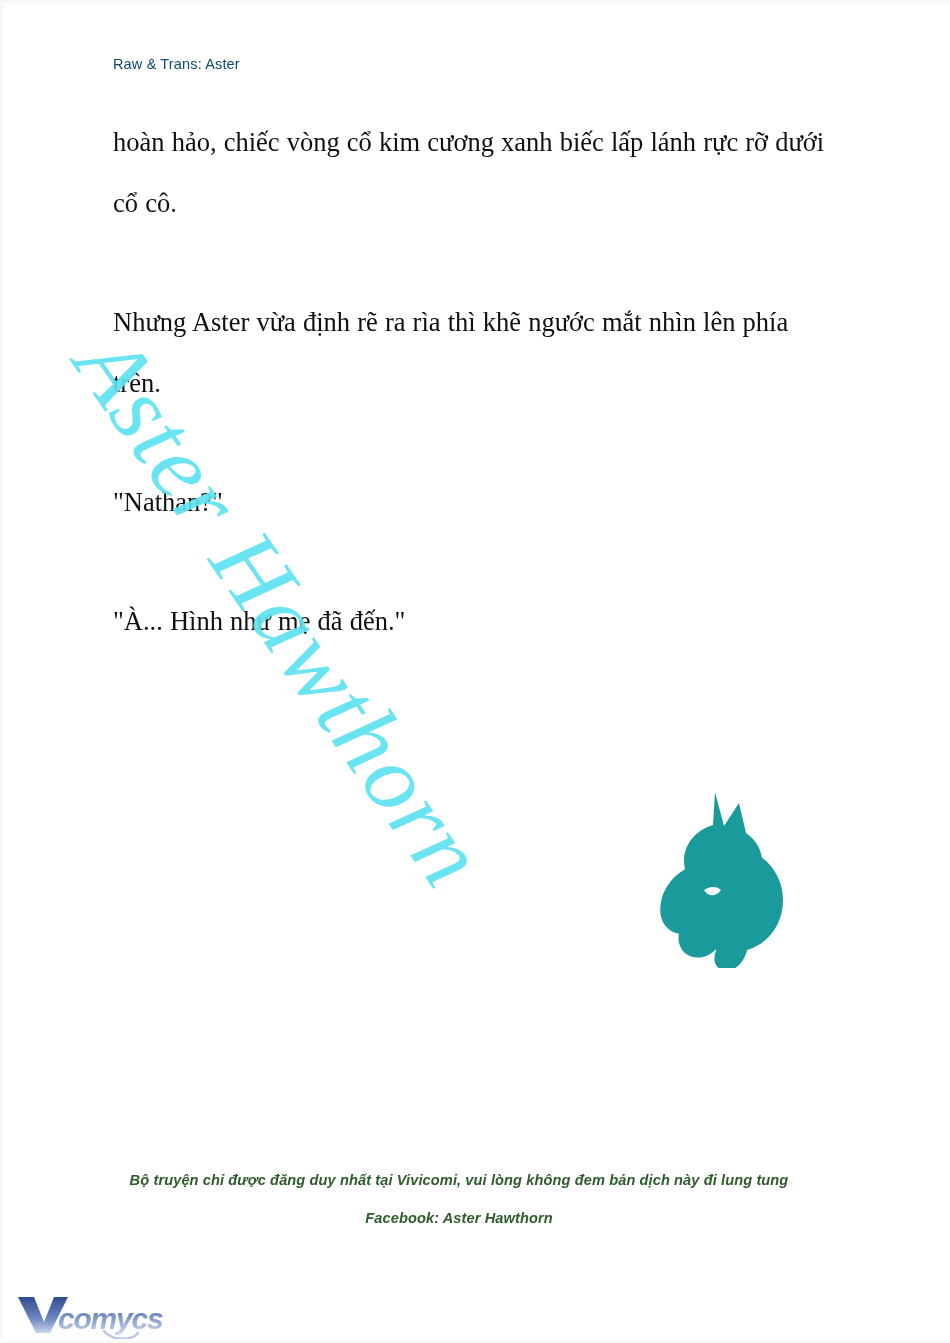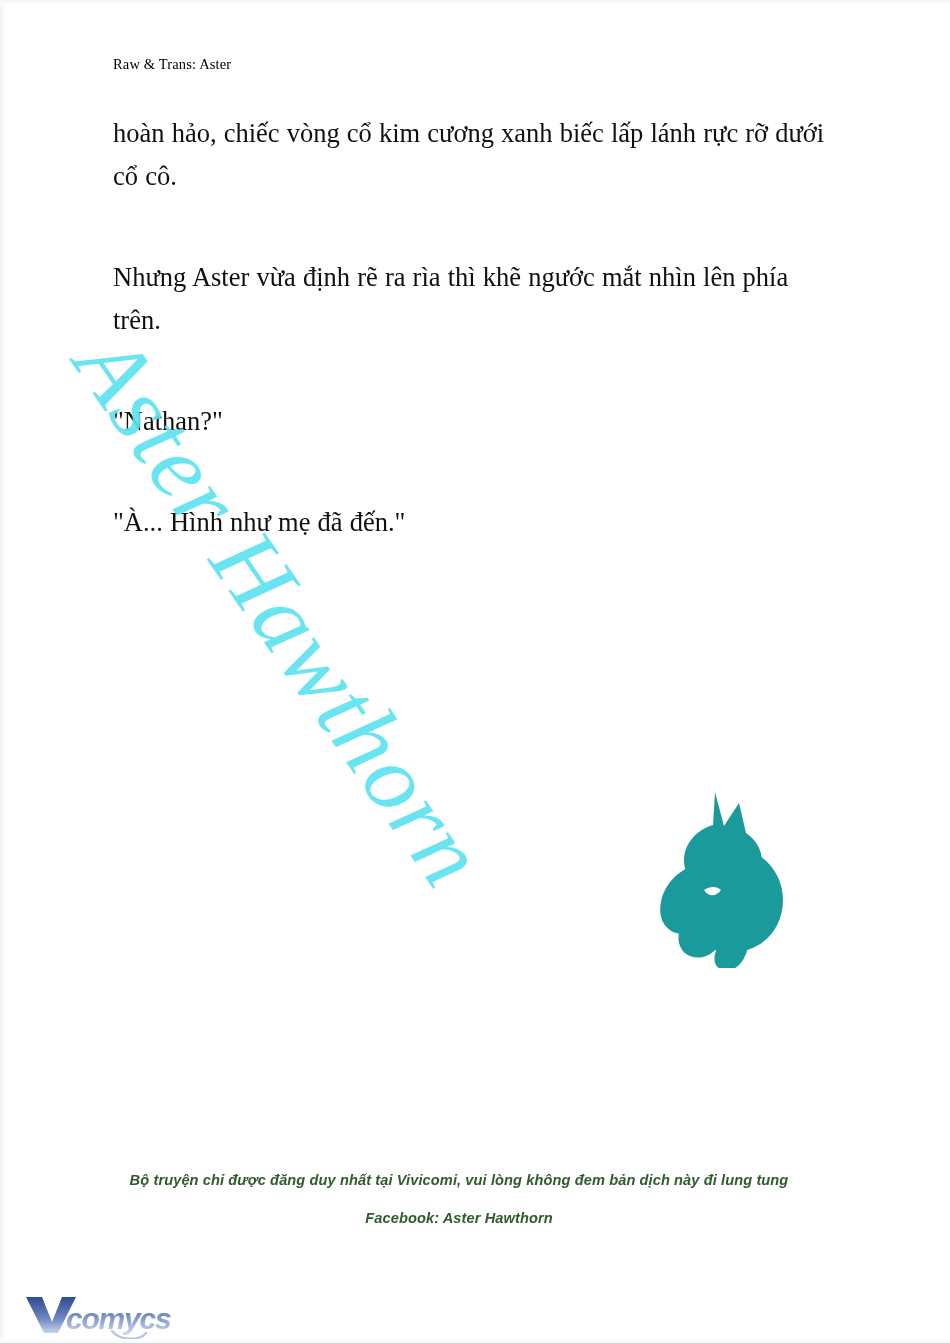--- a/index.html
+++ b/index.html
@@ -46,38 +46,38 @@
     width: 950px; height: 4px;
     background: linear-gradient(to top, #f6f6f6 0%, #ffffff 100%);
     pointer-events: none;
   }
 
   
   #running-header {
     position: absolute;
     left: 113px;
     top: 56px;
-    font-family: Liberation Serif, serif;
+    font-family: Liberation Sans, sans-serif;
     font-size: 14.5px;
     letter-spacing: 0.15px;
-    color: #000000;
+    color: #0c4a6e;
     white-space: nowrap;
   }
 
   
   #body-column {
     position: absolute;
     left: 113px;
     top: 112px;
     width: 730px;
   }
   .para {
     font-family: "Liberation Serif", "DejaVu Serif", serif;
     font-size: 26.5px;
-    line-height: 43px;
+    line-height: 61px;
     color: #101010;
     margin: 0 0 58px 0;
     text-align: left;
     word-spacing: 0.5px;
   }
   .para:last-child { margin-bottom: 0; }
   .para.dialogue { }
 
   
   #watermark {
@@ -132,21 +132,21 @@
     color: #2e5c2a;
     margin: 0 0 22px 0;
     letter-spacing: 0.1px;
     white-space: nowrap;
   }
   .notice-line:last-child { margin-bottom: 16px; }
 
   
   #site-logo {
     position: absolute;
-    left: 20px;
+    left: 12px;
     bottom: 4px;
     width: 180px;
     height: 50px;
   }
   #site-logo svg { display: block; }
 </style>
 </head>
 <body>
 
 <div id="page">

